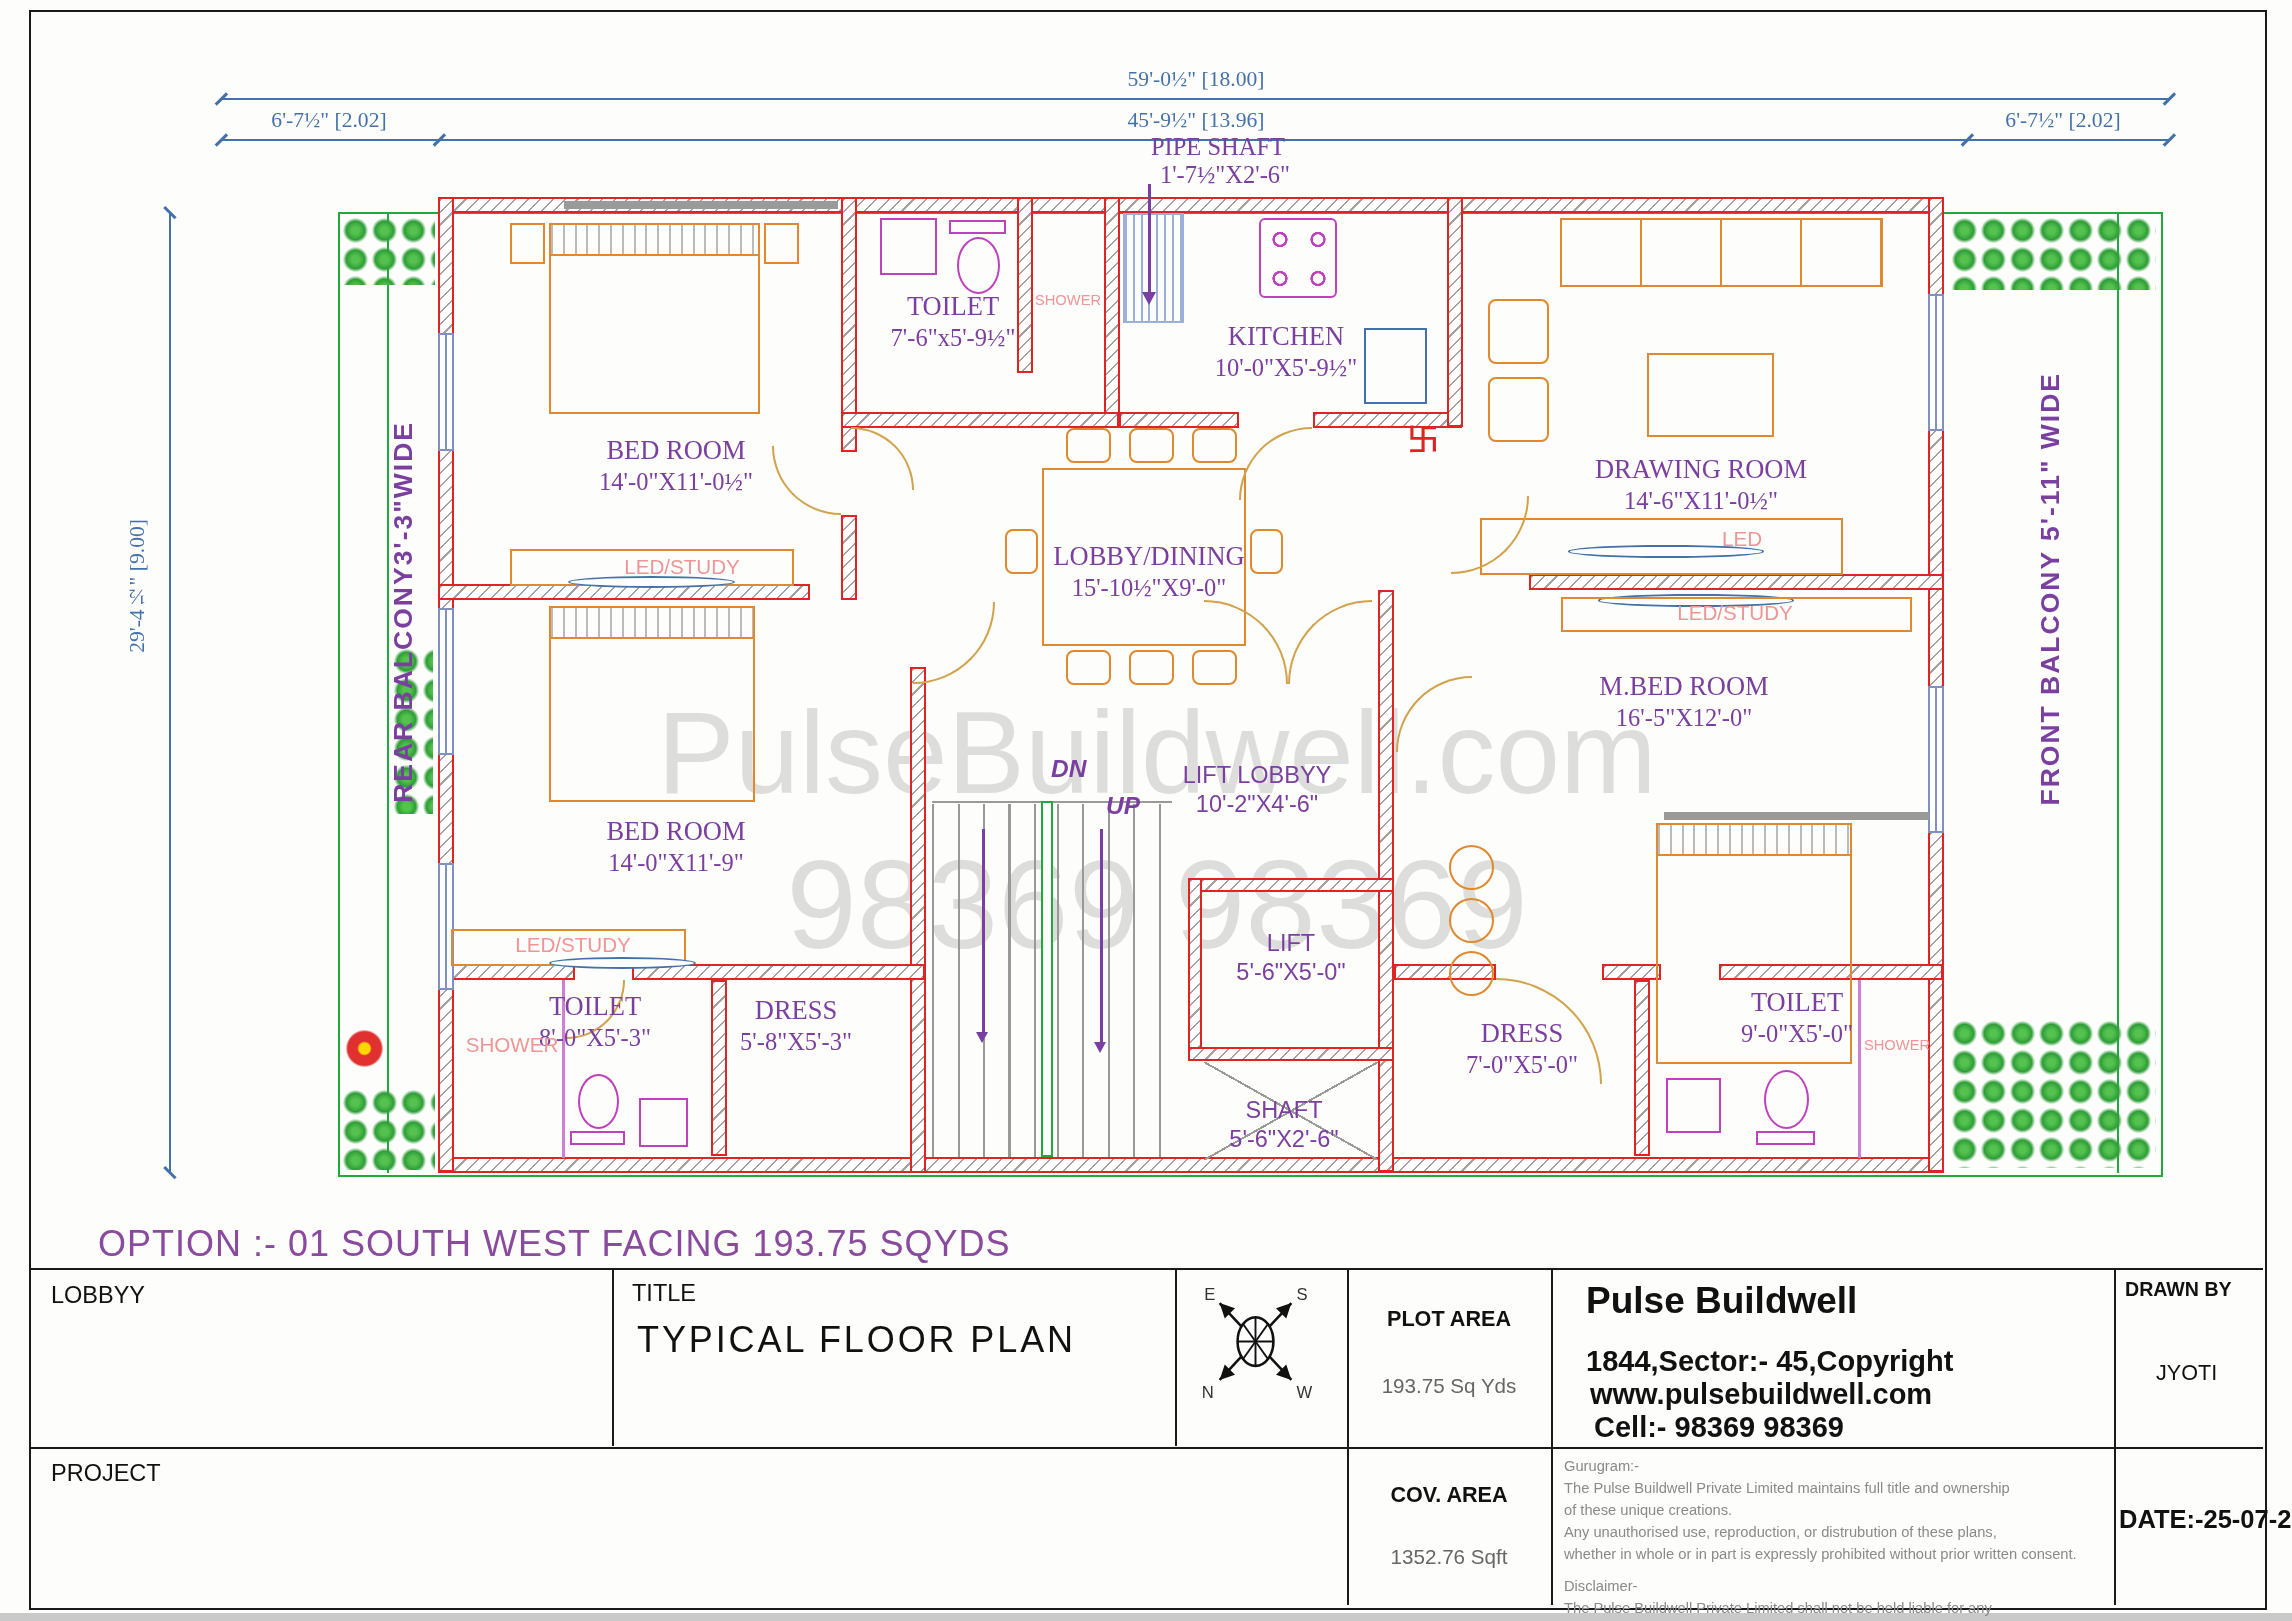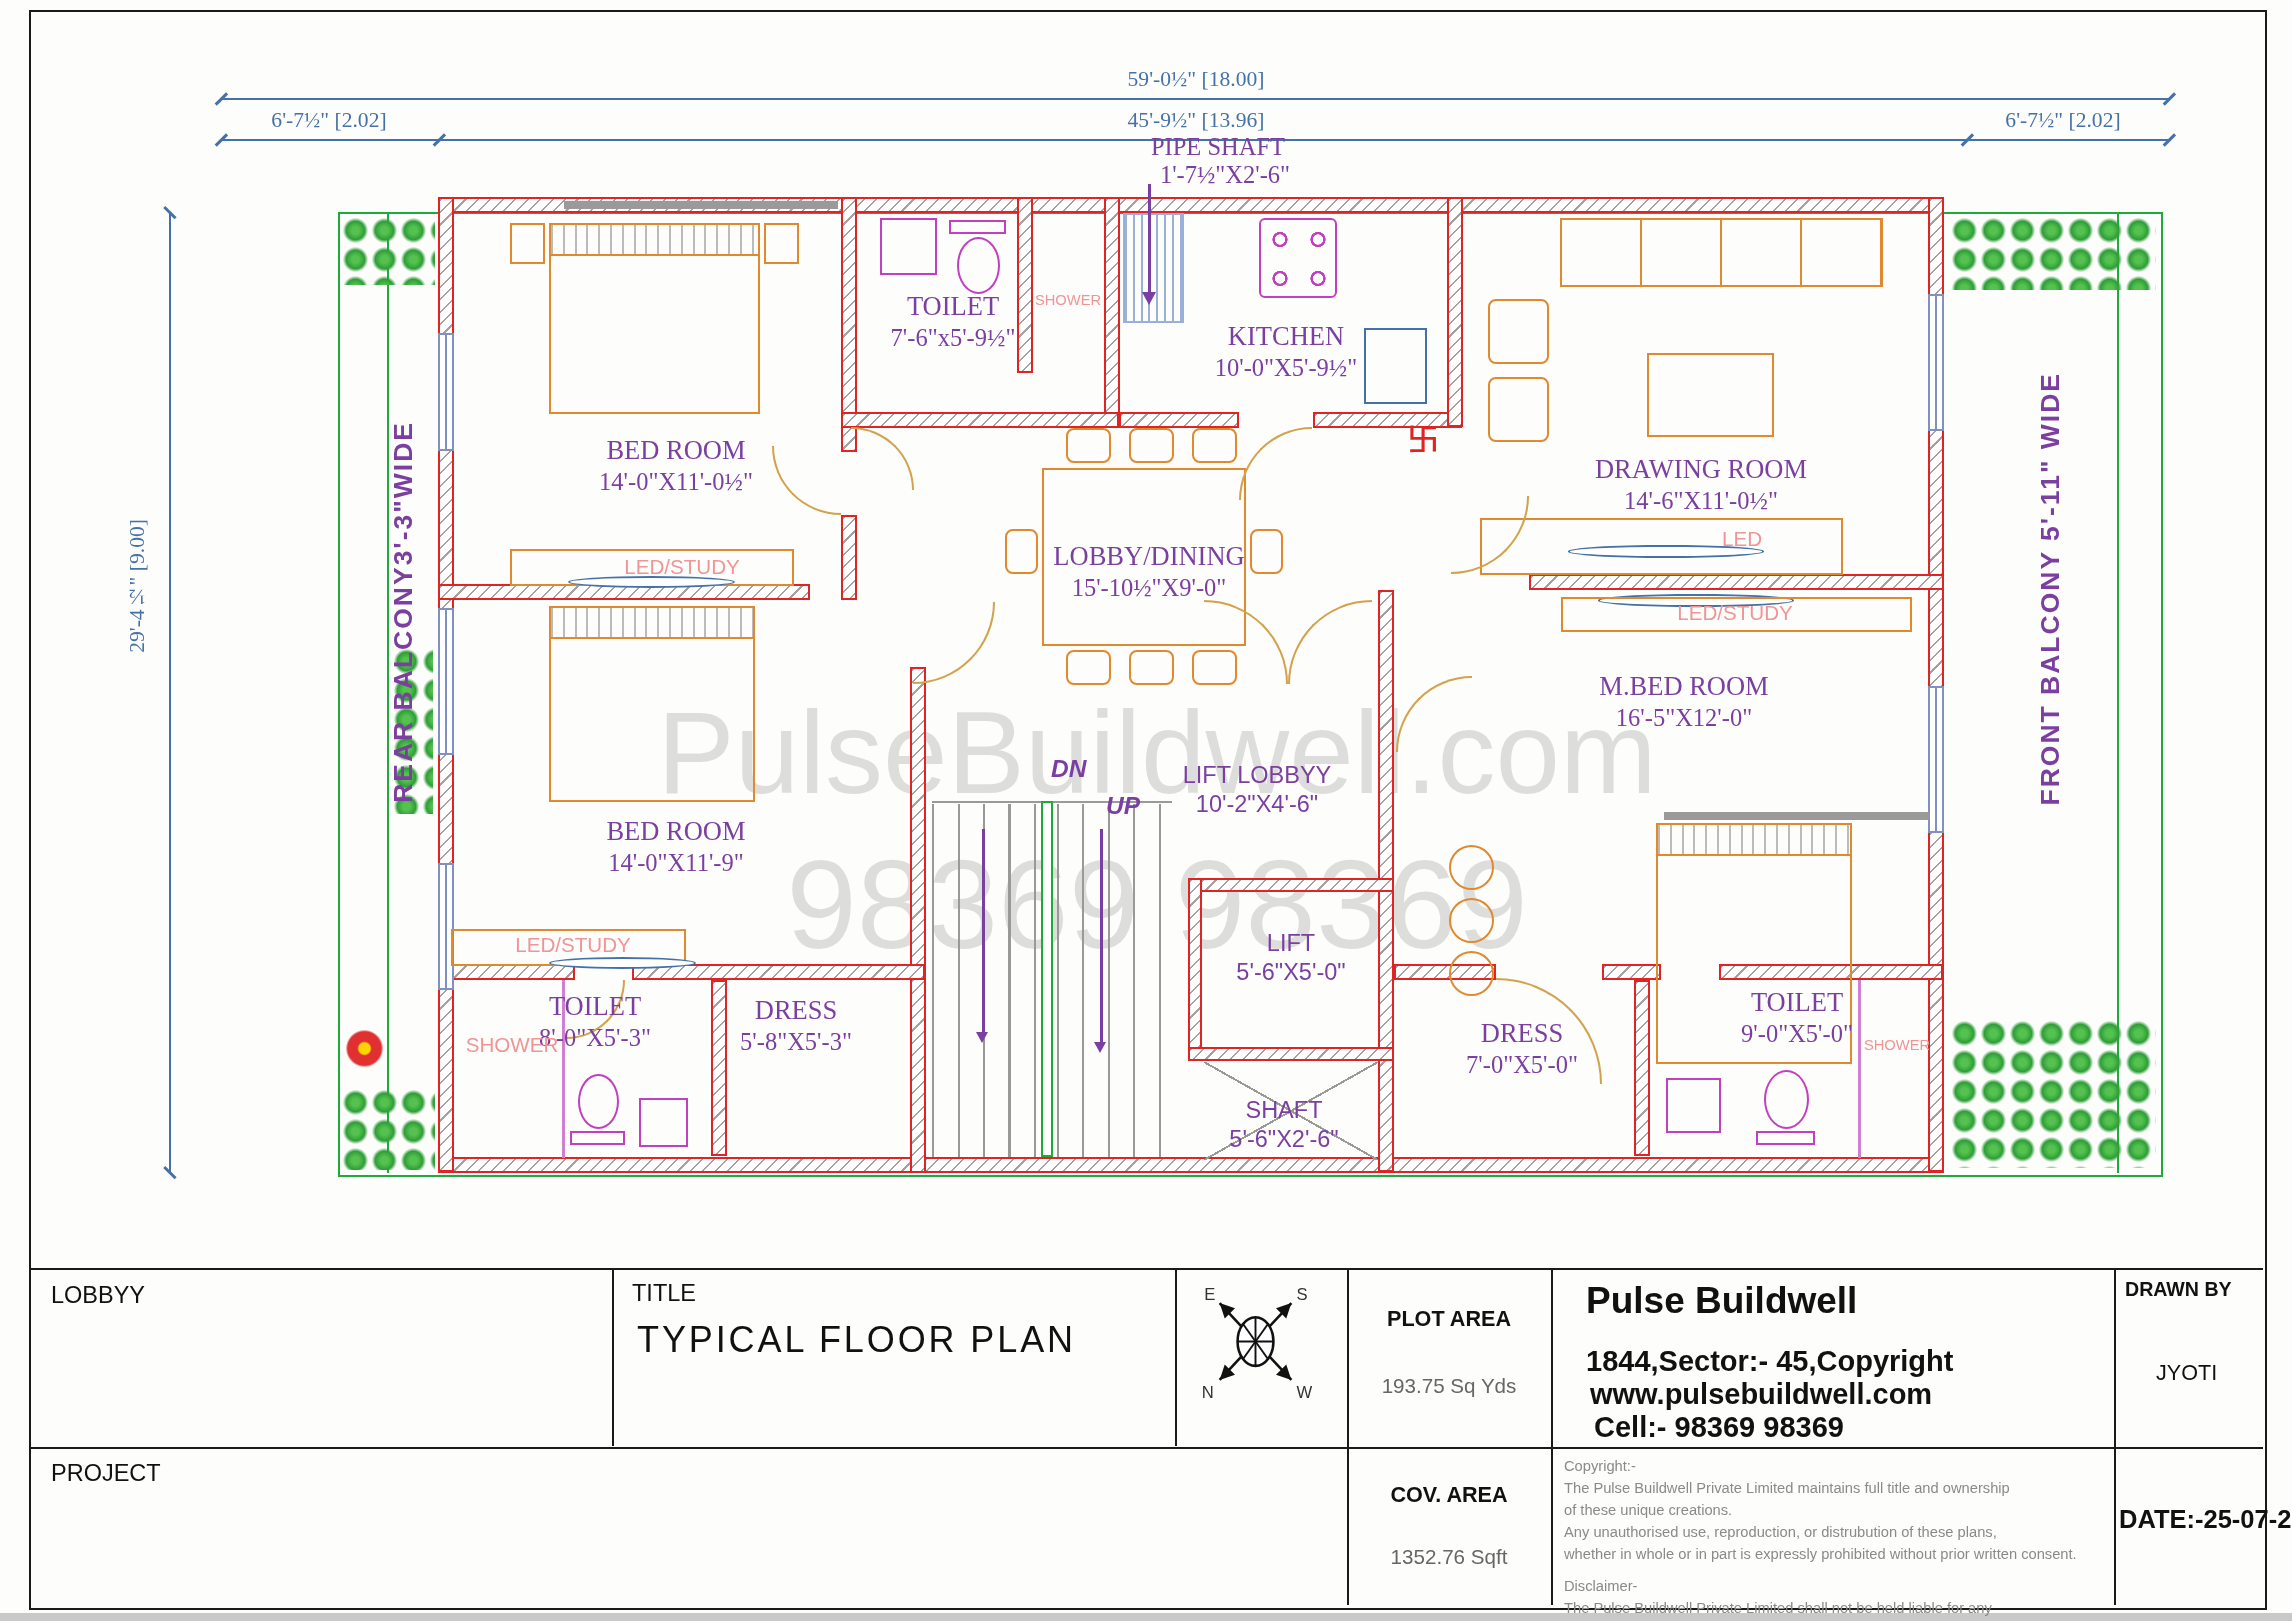--- a/index.html
+++ b/index.html
@@ -321,20 +321,21 @@
   </div>
 
   <div class="plabel small" style="left:1068px;top:292px;">SHOWER</div>
   <div class="plabel" style="left:512px;top:1033px;">SHOWER</div>
   <div class="plabel small" style="left:1897px;top:1037px;">SHOWER</div>
   <div class="plabel" style="left:682px;top:555px;">LED/STUDY</div>
   <div class="plabel" style="left:573px;top:933px;">LED/STUDY</div>
   <div class="plabel" style="left:1735px;top:601px;">LED/STUDY</div>
   <div class="plabel" style="left:1742px;top:527px;">LED</div>
 
+  <div class="option" style="left:98px;top:1223px;">OPTION :- 01 SOUTH  WEST FACING 193.75 SQYDS</div>
 
   <div class="tbline-h" style="left:29px;top:1268px;width:2234px;"></div>
   <div class="tbline-h" style="left:29px;top:1447px;width:2234px;"></div>
   <div class="tbline-v" style="left:612px;top:1268px;height:178px;"></div>
   <div class="tbline-v" style="left:1175px;top:1268px;height:178px;"></div>
   <div class="tbline-v" style="left:1347px;top:1268px;height:337px;"></div>
   <div class="tbline-v" style="left:1551px;top:1268px;height:337px;"></div>
   <div class="tbline-v" style="left:2114px;top:1268px;height:337px;"></div>
 
   <div class="tb-label" style="left:51px;top:1282px;">LOBBYY</div>
@@ -368,21 +369,21 @@
   <div class="tb-co" style="left:1586px;top:1280px;">Pulse Buildwell</div>
   <div class="tb-addr" style="left:1586px;top:1345px;">1844,Sector:- 45,Copyright</div>
   <div class="tb-addr" style="left:1590px;top:1378px;">www.pulsebuildwell.com</div>
   <div class="tb-addr" style="left:1594px;top:1411px;">Cell:- 98369 98369</div>
 
   <div class="tb-label" style="left:2125px;top:1278px;font-size:19.6px;font-weight:bold;">DRAWN BY</div>
   <div class="tb-label" style="left:2156px;top:1360px;font-size:21.6px;">JYOTI</div>
   <div class="tb-date" style="left:2119px;top:1505px;">DATE:-25-07-2025</div>
 
   <div class="cpwrap" style="left:1564px;top:1455px;">
-    <div class="cpline">Copyright:-</div>
+    <div class="cpline">Gurugram:-</div>
     <div class="cpline">The Pulse Buildwell Private Limited maintains full title and ownership</div>
     <div class="cpline">of these unique creations.</div>
     <div class="cpline">Any unauthorised use, reproduction, or distrubution of these plans,</div>
     <div class="cpline">whether in whole or in part is expressly prohibited without prior written consent.</div>
     <div class="cpline gap">Disclaimer-</div>
     <div class="cpline">The Pulse Buildwell Private Limited shall not be held liable for any</div>
     <div class="cpline">errors,omissions,or deficiencies in any form by any party whatsoever.</div>
   </div>
 
 </div>

